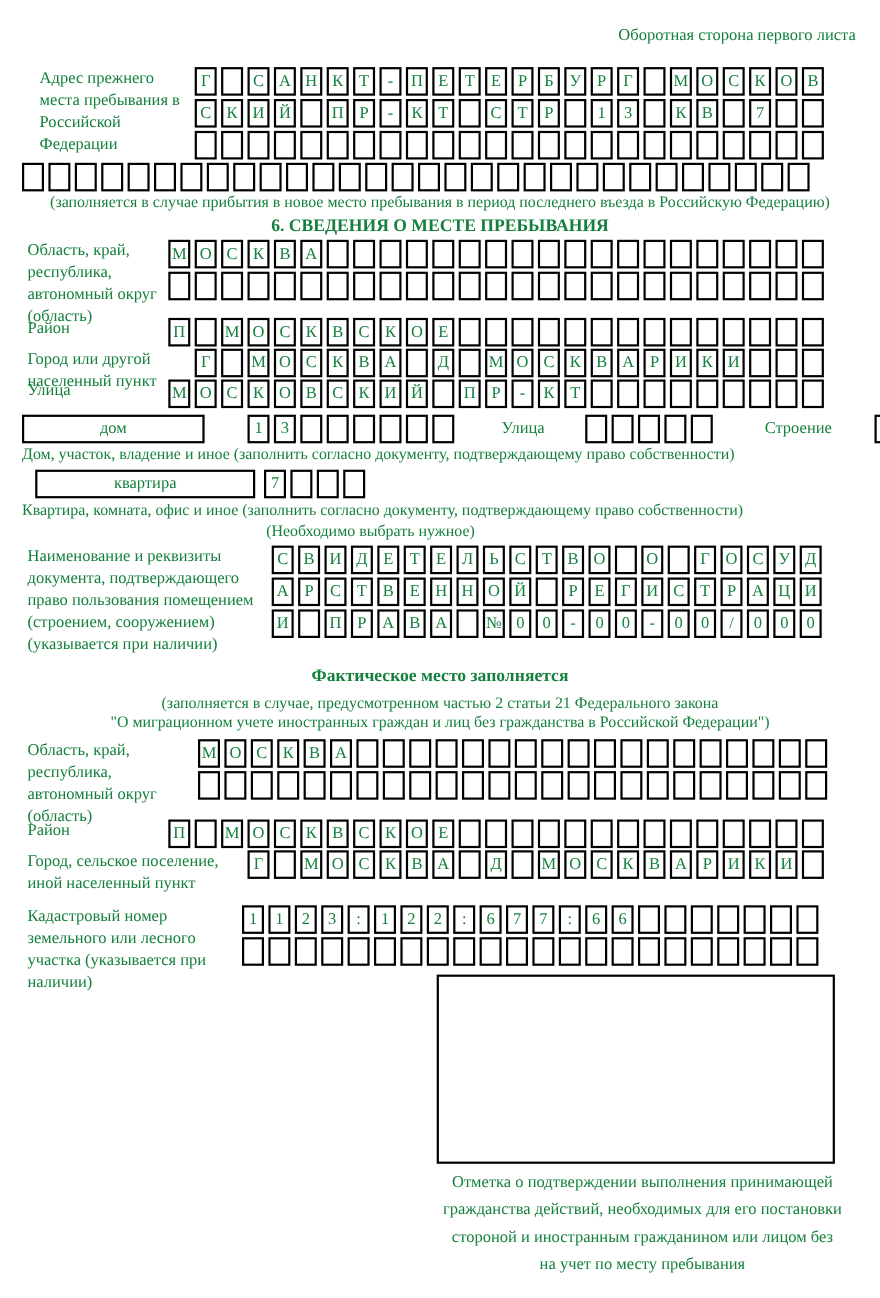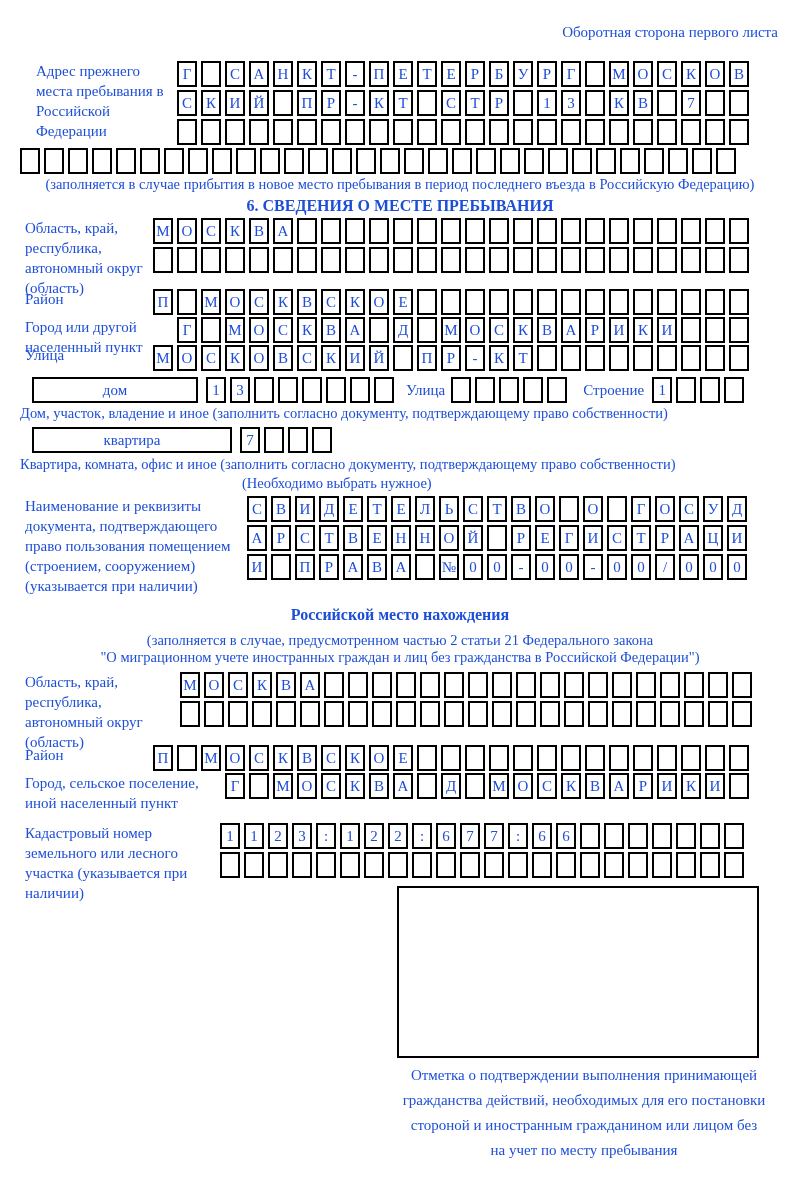--- a/index.html
+++ b/index.html
@@ -1,18 +1,18 @@
 <!DOCTYPE html>
 <html><head>
 <meta charset="utf-8">
 <style>
   html,body { margin:0; padding:0; background:#ffffff; }
   .page {
     position:relative; width:800px; height:1180px; box-sizing:border-box;
-    padding:16px 20px 0 20px; background:#ffffff; color:#1d4ed8;
+    padding:16px 20px 0 20px; background:#ffffff; color:#15803d;
     font-family:"Liberation Serif", "DejaVu Serif", serif; overflow:hidden;
   }
   .hdr-note { text-align:right; font-size:15px; margin:8px 2px 0 0; }
 
   .row { display:flex; align-items:flex-start; }
   .lbl { font-size:15px; line-height:20px; box-sizing:border-box; overflow:visible; }
   .cellcol { display:flex; flex-direction:column; gap:3px; }
   .cells { display:flex; gap:4px; }
   .c {
     box-sizing:border-box; flex:0 0 20px; width:20px; height:26px;
@@ -321,21 +321,21 @@
         <span class="c"></span>
         <span class="c"></span>
         <span class="c"></span>
         <span class="c"></span>
         <span class="c"></span>
         <span class="c"></span>
         <span class="c"></span>
       </div>
   </div>
 
-  <div class="row mt6" style="margin-left:12px;">
+  <div class="row mt6" style="gap:31px;">
     <div class="wbox" style="width:166px;">дом</div>
     <div class="cells" style="margin-left:8px;">
         <span class="c">1</span>
         <span class="c">3</span>
         <span class="c"></span>
         <span class="c"></span>
         <span class="c"></span>
         <span class="c"></span>
         <span class="c"></span>
         <span class="c"></span>
@@ -439,21 +439,21 @@
           <span class="c">0</span>
           <span class="c">0</span>
           <span class="c">/</span>
           <span class="c">0</span>
           <span class="c">0</span>
           <span class="c">0</span>
         </div>
     </div>
   </div>
 
-  <div class="sec-title mt26">Российской место нахождения</div>
+  <div class="sec-title mt26">Фактическое место заполняется</div>
   <div class="caption caption-center mt8">(заполняется в случае, предусмотренном частью 2 статьи 21 Федерального закона</div>
   <div class="caption caption-center">"О миграционном учете иностранных граждан и лиц без гражданства в Российской Федерации")</div>
 
   <div class="row mt6">
     <div class="lbl lbl-160-2r">Область, край, республика, автономный округ (область)</div>
     <div class="cellcol">
       <div class="cells">
           <span class="c">М</span>
           <span class="c">О</span>
           <span class="c">С</span>

